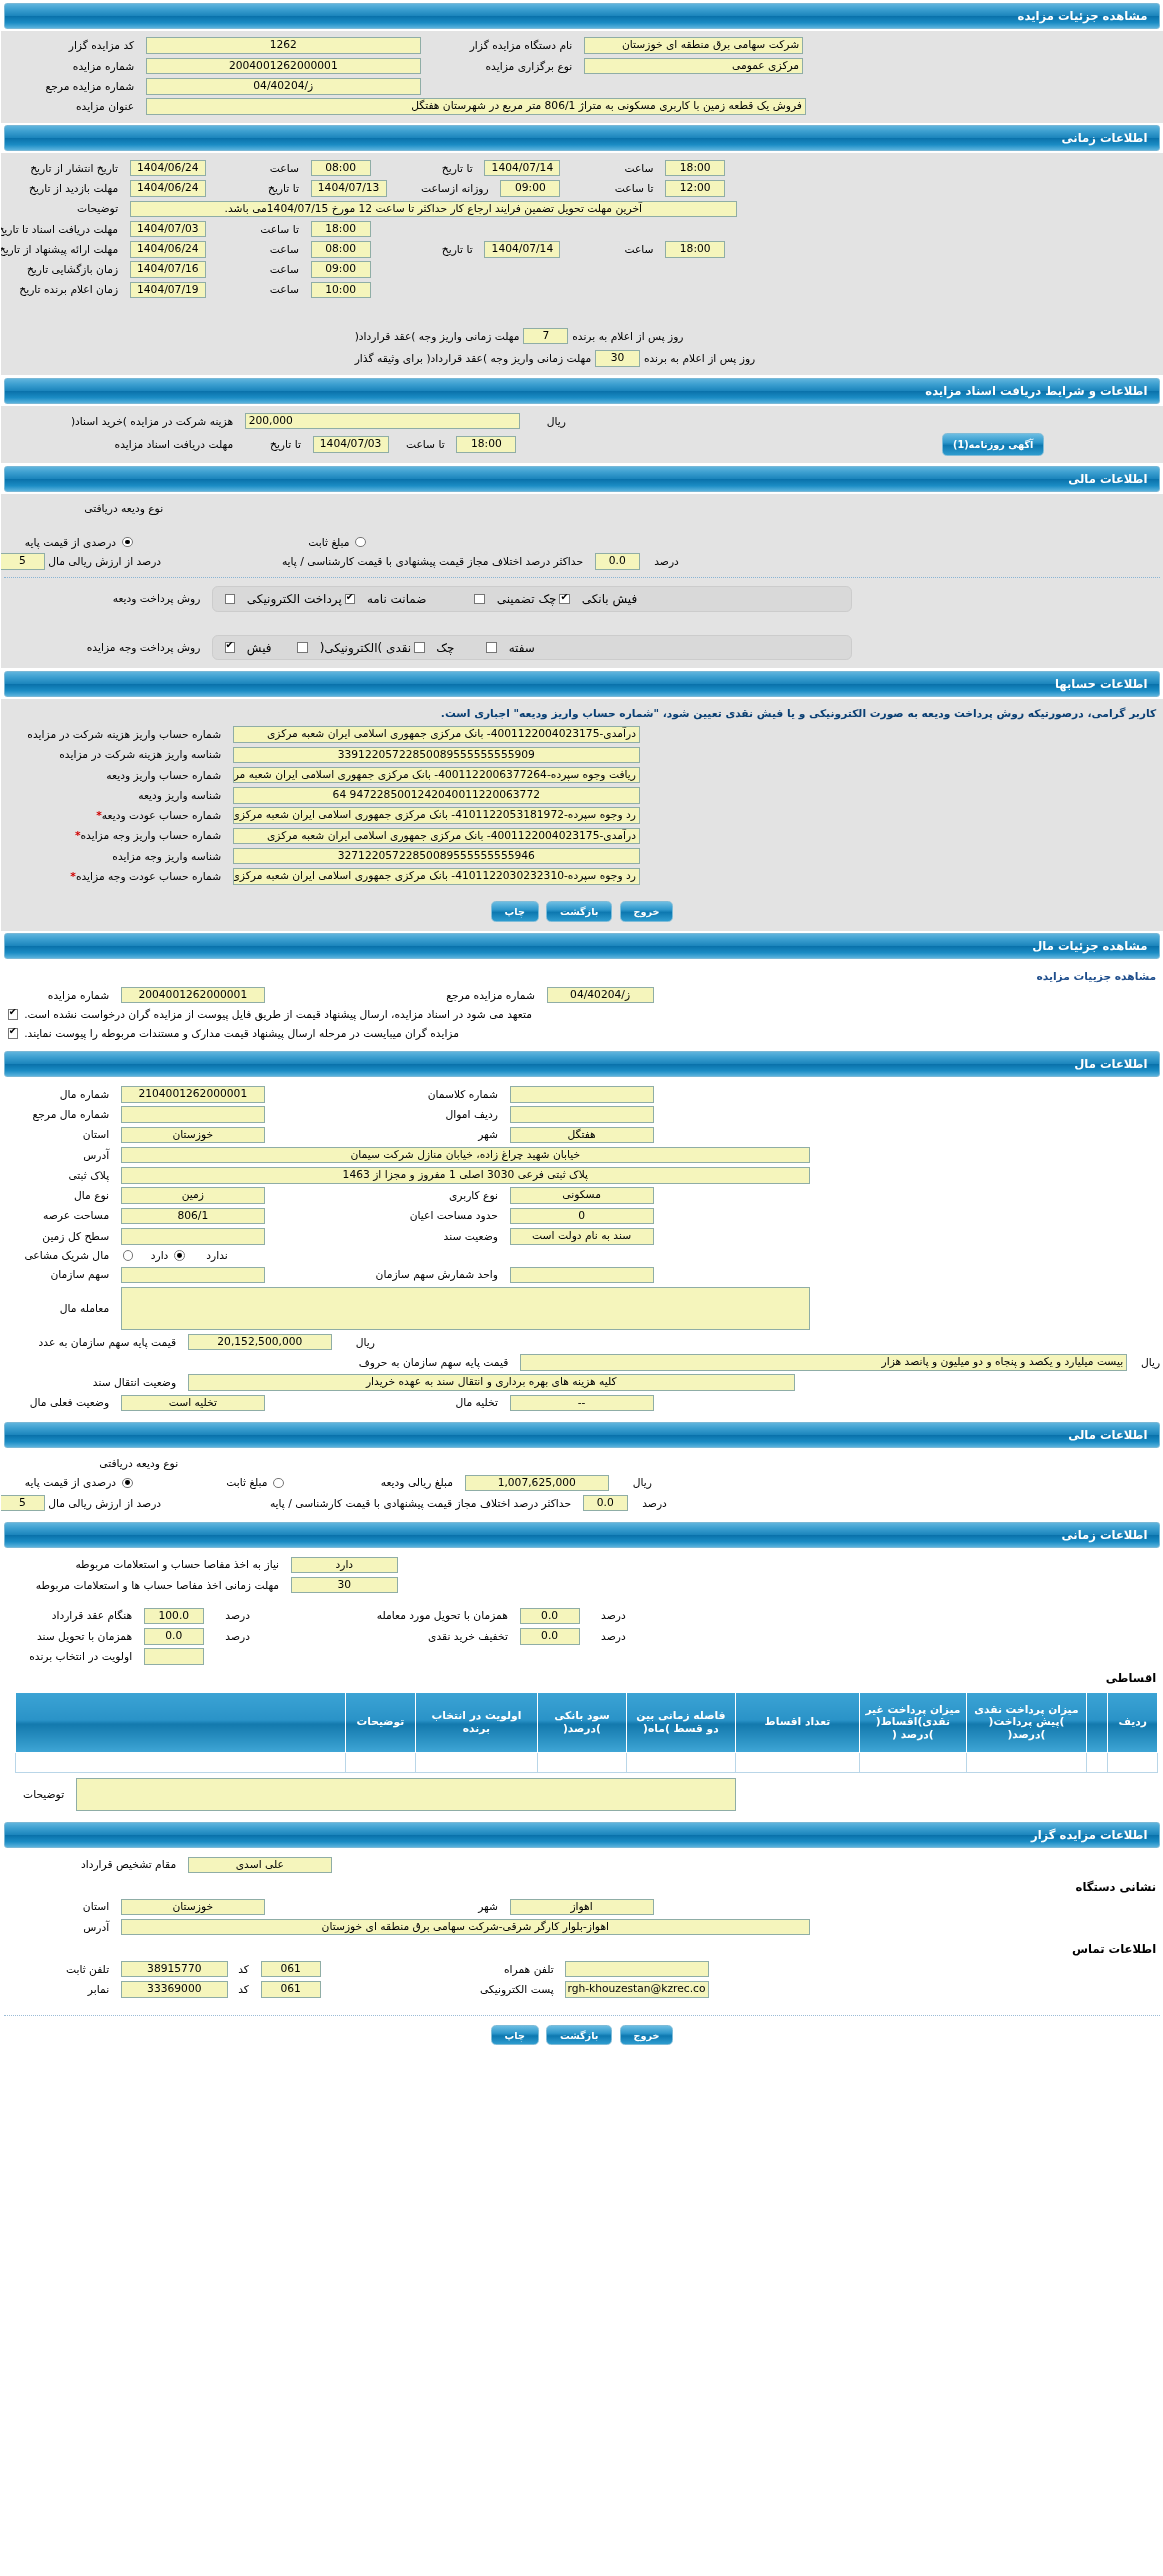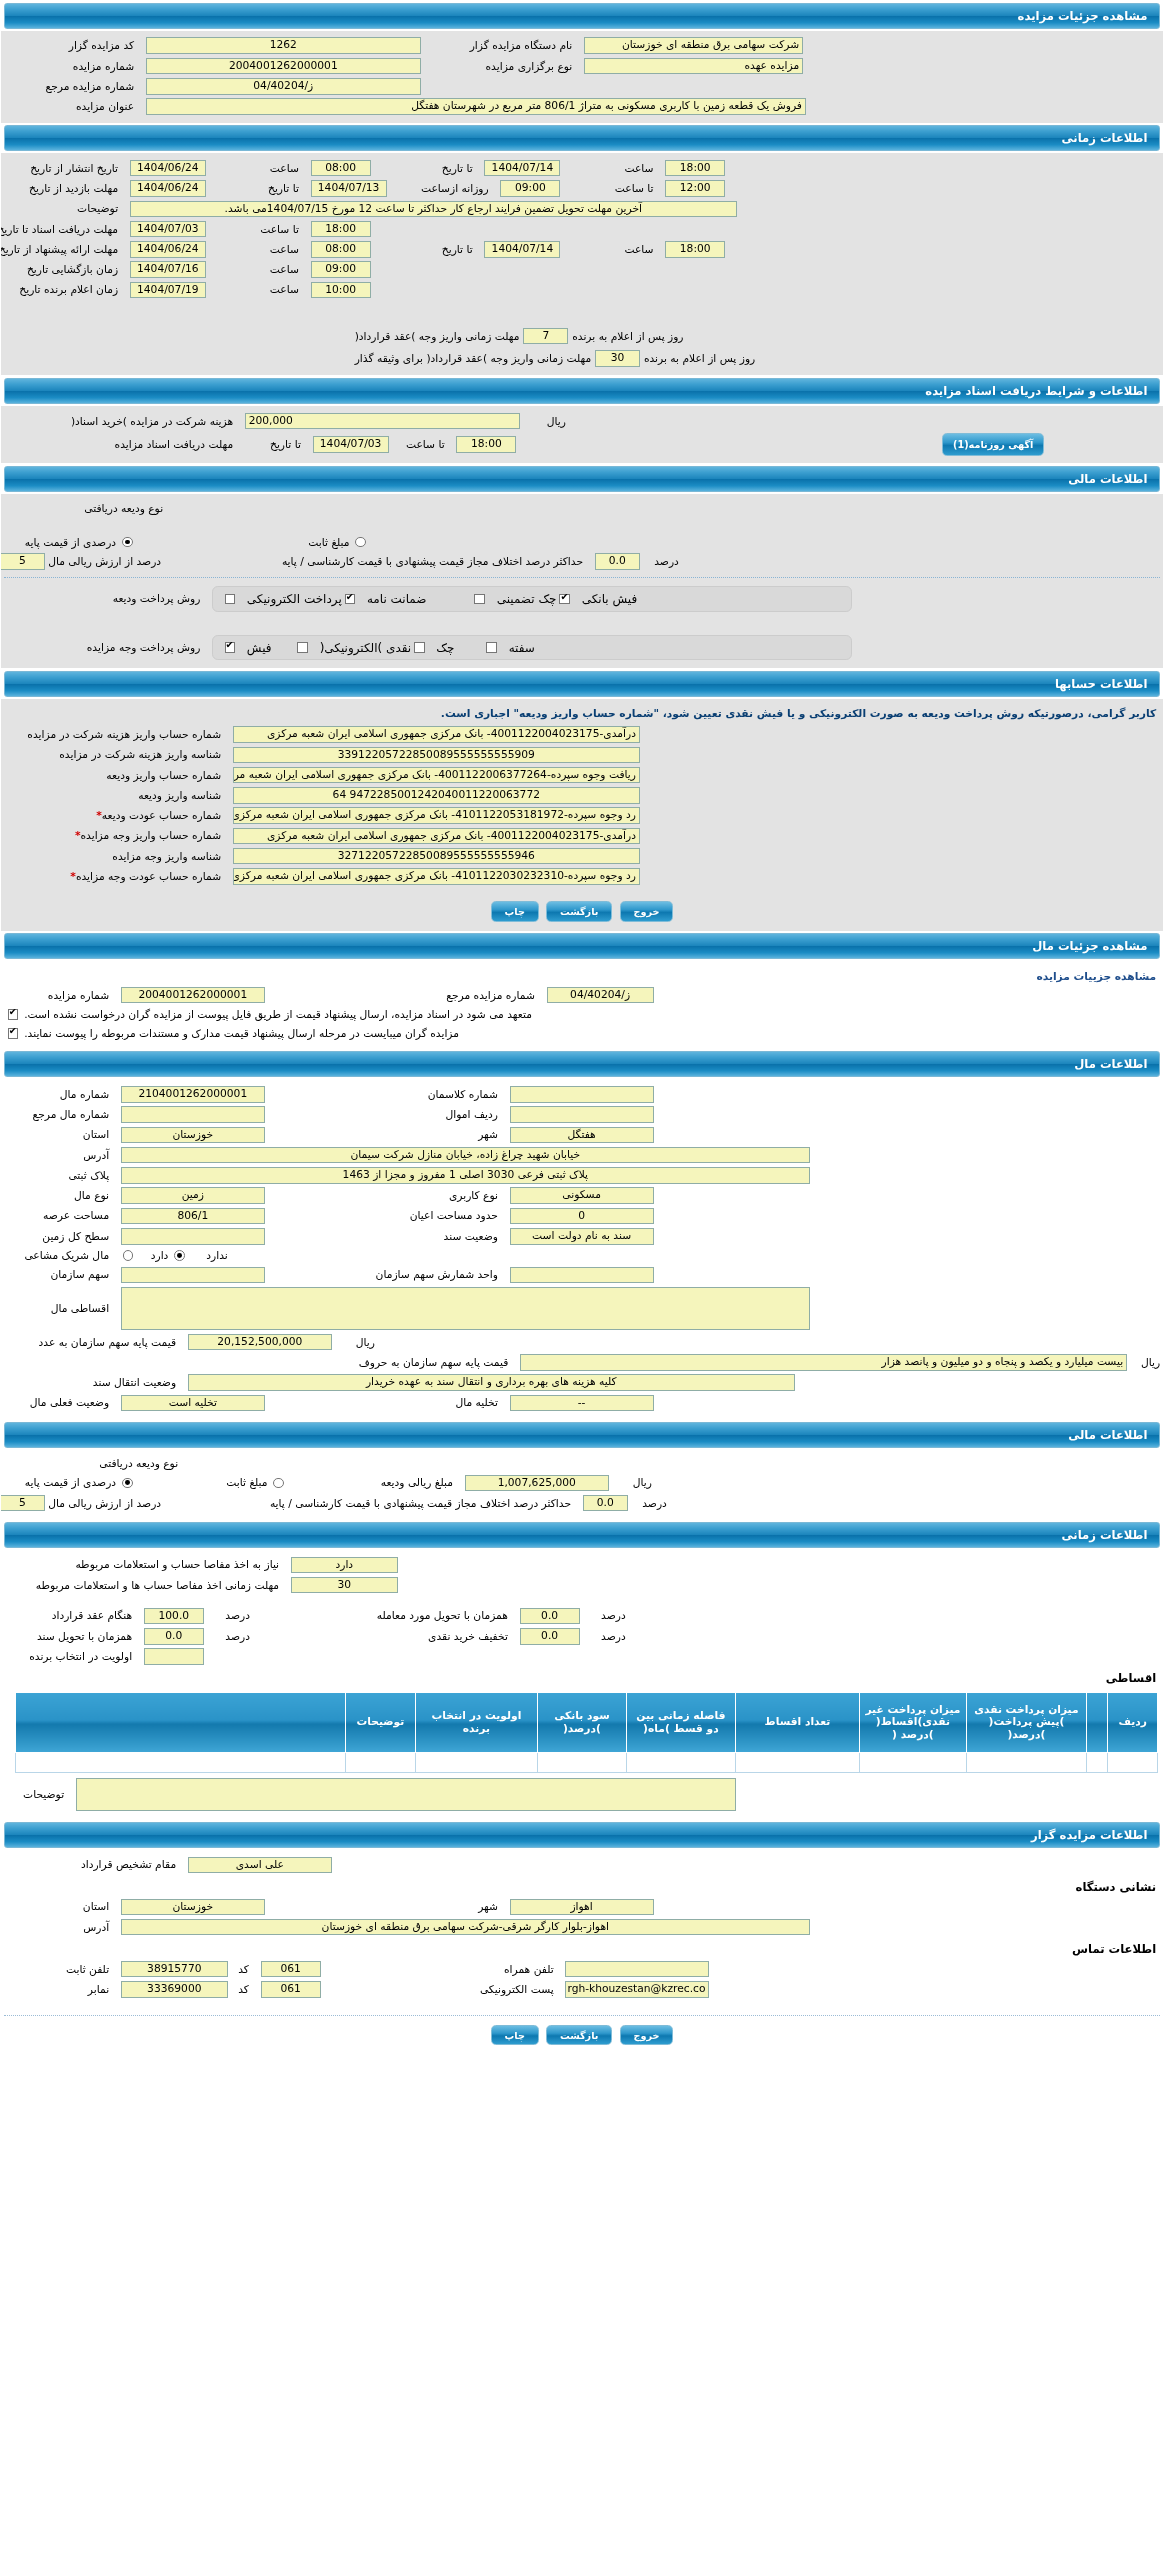--- a/index.html
+++ b/index.html
@@ -245,21 +245,21 @@
       <div class="sp"></div>
       <div class="lbl">نام دستگاه مزایده گزار</div>
       <div style="flex:1"></div>
       <div class="fld w-2xl">1262</div>
       <div class="sp"></div>
       <div class="lbl" style="width:138px">کد مزایده گزار</div>
     </div>
 
     <div class="row">
       <div style="width:361px"></div>
-      <div class="fld w-xl ta-r">مزایده عهده</div>
+      <div class="fld w-xl ta-r">مرکزی عمومی</div>
       <div class="sp"></div>
       <div class="lbl">نوع برگزاری مزایده</div>
       <div style="flex:1"></div>
       <div class="fld w-2xl">2004001262000001</div>
       <div class="sp"></div>
       <div class="lbl" style="width:138px">شماره مزایده</div>
     </div>
 
     <div class="row">
       <div style="flex:1"></div>
@@ -686,21 +686,21 @@
       <div class="fld w-lg"></div>
       <div class="sp"></div>
       <div class="lbl" style="width:113px">سهم سازمان</div>
     </div>
 
 
     <div class="row">
       <div style="flex:1"></div>
       <div class="fld w-8xl tall2"></div>
       <div class="sp"></div>
-      <div class="lbl" style="width:113px">اقساطی مال</div>
+      <div class="lbl" style="width:113px">معامله مال</div>
     </div>
 
     <div class="row">
       <div style="flex:1"></div>
       <div class="lbl" style="width:47px">ریال</div>
       <div class="fld w-lg">20,152,500,000</div>
       <div class="sp"></div>
       <div class="lbl" style="width:180px">قیمت پایه سهم سازمان به عدد</div>
     </div>
 

